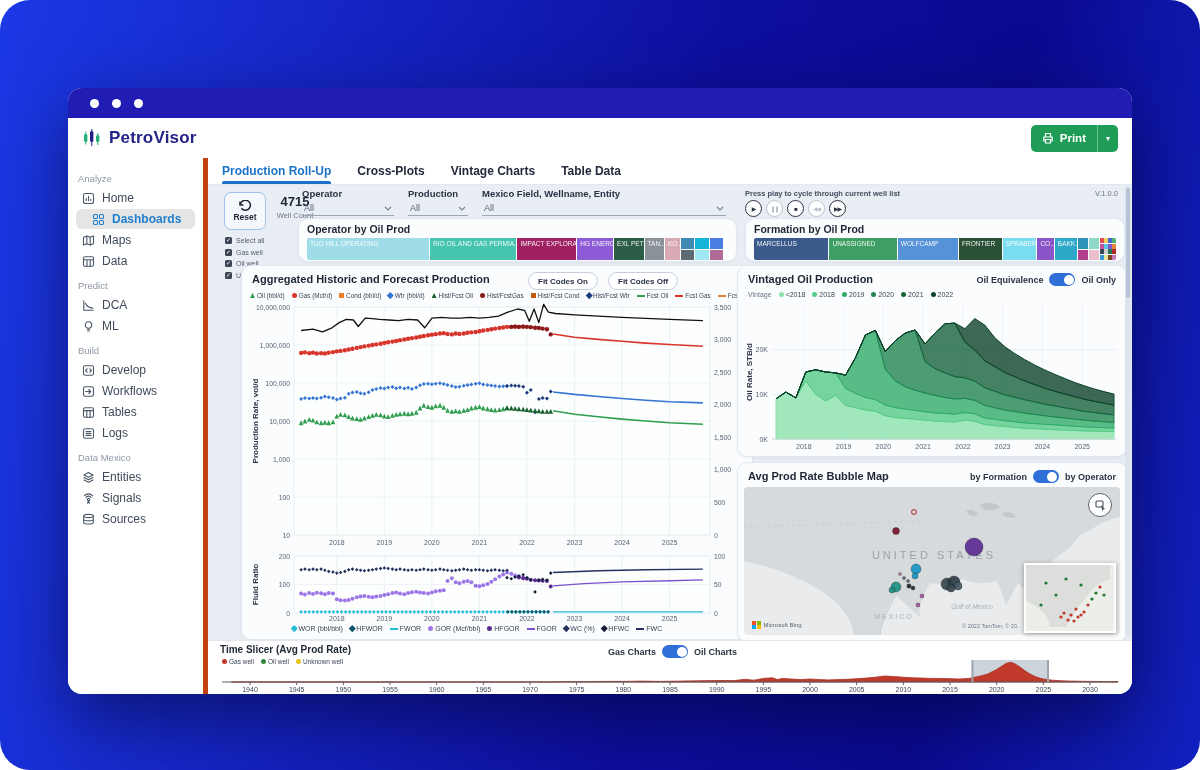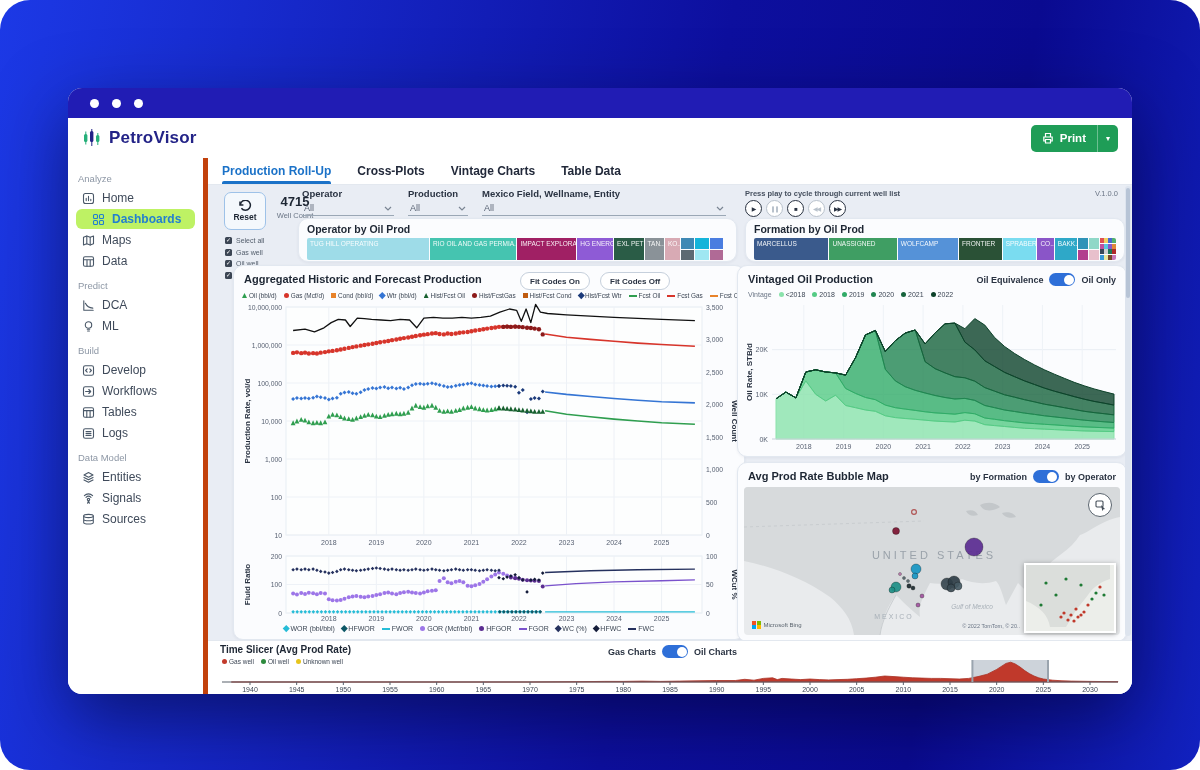--- a/index.html
+++ b/index.html
@@ -10,21 +10,21 @@
   .appbar{height:40px;background:#fff;border-bottom:1px solid #e7ebf1;display:flex;align-items:center;justify-content:space-between;padding:0 14px;}
   .logo{display:flex;align-items:center;gap:7px;}
   .logo-text{font-size:17px;font-weight:bold;color:#232387;letter-spacing:.2px;}
   .print-btn{display:flex;align-items:stretch;background:#1f9d57;border-radius:5px;color:#fff;overflow:hidden;height:27px;}
   .print-main{display:flex;align-items:center;gap:6px;padding:0 11px;font-size:11.5px;font-weight:bold;}
   .print-caret{display:flex;align-items:center;padding:0 8px;border-left:1px solid rgba(255,255,255,.35);font-size:8px;}
   .mainrow{position:absolute;top:70px;bottom:0;left:0;right:0;display:flex;}
   .sidebar{width:140px;background:#fff;border-right:5px solid #c2410c;padding:6px 8px;box-sizing:border-box;}
   .sb-head{font-size:9.5px;color:#8d97a5;margin:9px 2px 4px;}
   .sb-item{display:flex;align-items:center;gap:7px;padding:3px 6px;border-radius:6px;font-size:12px;color:#3f4a5a;margin:1px 0;cursor:pointer;}
-  .sb-item.active{background:#bef264;color:#2380cf;font-weight:bold;padding-left:16px;}
+  .sb-item.active{background:#e5e5e5;color:#2380cf;font-weight:bold;padding-left:16px;}
   .sb-item svg{flex:0 0 auto;}
   .content{position:relative;flex:1;background:#e9edf4;}
   .tabbar{position:absolute;left:0;top:0;right:0;height:26px;background:#fff;border-bottom:1px solid #e3e8ef;display:flex;align-items:stretch;padding-left:14px;gap:26px;}
   .tab{display:flex;align-items:center;font-size:12px;font-weight:bold;color:#22293a;position:relative;cursor:pointer;white-space:nowrap;}
   .tab.active{color:#1b72c8;}
   .tab.active:after{content:"";position:absolute;left:0;right:0;bottom:0;height:3px;background:#1b72c8;border-radius:2px 2px 0 0;}
   .card{position:absolute;background:#fbfcfe;border:1px solid #e2e8f0;border-radius:10px;box-shadow:0 1px 3px rgba(30,40,70,.06);}
   .reset-btn{position:absolute;left:16px;top:34px;width:40px;height:36px;background:#f4f8fc;border:1.5px solid #9ec2e8;border-radius:7px;display:flex;flex-direction:column;align-items:center;justify-content:center;color:#1d2633;cursor:pointer;}
   .reset-btn .rl{font-size:8.5px;font-weight:bold;}
   .wellcount{position:absolute;left:62px;top:36px;width:50px;text-align:center;}
@@ -175,21 +175,21 @@
             </svg>
             <span>Tables</span>
           </div>
           <div class="sb-item">
             <svg width="13" height="13" viewBox="0 0 13 13">
               <rect x="1.5" y="1.8" width="10" height="9.4" rx="1.8" fill="none" stroke="#4a5868" stroke-width="1.1" stroke-linecap="round" stroke-linejoin="round"></rect>
               <path d="M4 4.6h5M4 6.5h5M4 8.4h5" fill="none" stroke="#4a5868" stroke-width="1.1" stroke-linecap="round" stroke-linejoin="round"></path>
             </svg>
             <span>Logs</span>
           </div>
-          <div class="sb-head">Data Model</div>
+          <div class="sb-head">Data Mexico</div>
           <div class="sb-item">
             <svg width="13" height="13" viewBox="0 0 13 13">
               <path d="M6.5 1.6 11 3.9 6.5 6.2 2 3.9Z" fill="none" stroke="#4a5868" stroke-width="1.1" stroke-linecap="round" stroke-linejoin="round"></path>
               <path d="M2 6.4l4.5 2.3L11 6.4" fill="none" stroke="#4a5868" stroke-width="1.1" stroke-linecap="round" stroke-linejoin="round"></path>
               <path d="M2 8.9l4.5 2.3L11 8.9" fill="none" stroke="#4a5868" stroke-width="1.1" stroke-linecap="round" stroke-linejoin="round"></path>
             </svg>
             <span>Entities</span>
           </div>
           <div class="sb-item">
             <svg width="13" height="13" viewBox="0 0 13 13">
@@ -370,21 +370,21 @@
                 <div style="background: rgb(32, 120, 88);"></div>
                 <div style="background: rgb(176, 40, 40);"></div>
                 <div style="background: rgb(56, 152, 216);"></div>
                 <div style="background: rgb(232, 232, 160);"></div>
                 <div style="background: rgb(120, 72, 40);"></div>
                 <div style="background: rgb(200, 120, 184);"></div>
               </div>
             </div>
         </div>
 
-        <div class="card" style="left:25px;top:107px;width:510px;height:373px;">
+        <div class="card" style="left:33px;top:107px;width:510px;height:373px;">
           <div class="chart-title" style="position:absolute;left:10px;top:7px;">Aggregated Historic and Forecast Production</div>
           <div class="fit-btn" style="left:286px;">Fit Codes On</div>
           <div class="fit-btn" style="left:366px;">Fit Codes Off</div>
           <div class="legend" style="position:absolute;left:8px;top:26px;width:498px;" id="main-legend">
               <div class="lg-item">
                 <span class="g g-tri" style="background: rgb(47, 158, 79);"></span>
                 <span>Oil (bbl/d)</span>
               </div>
               <div class="lg-item">
                 <span class="g g-circ" style="background: rgb(215, 53, 43);"></span>

